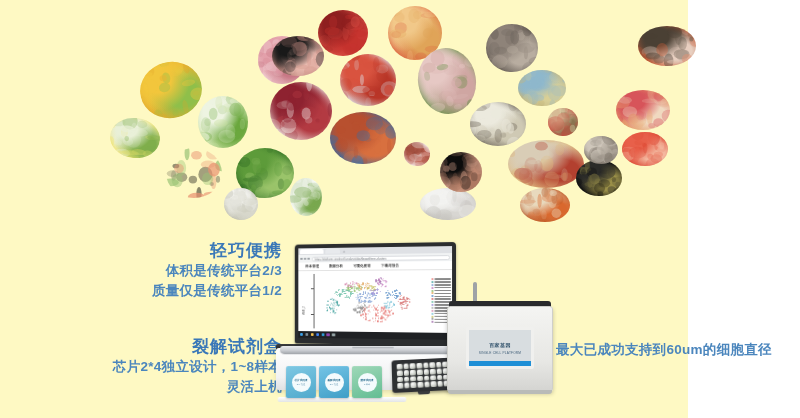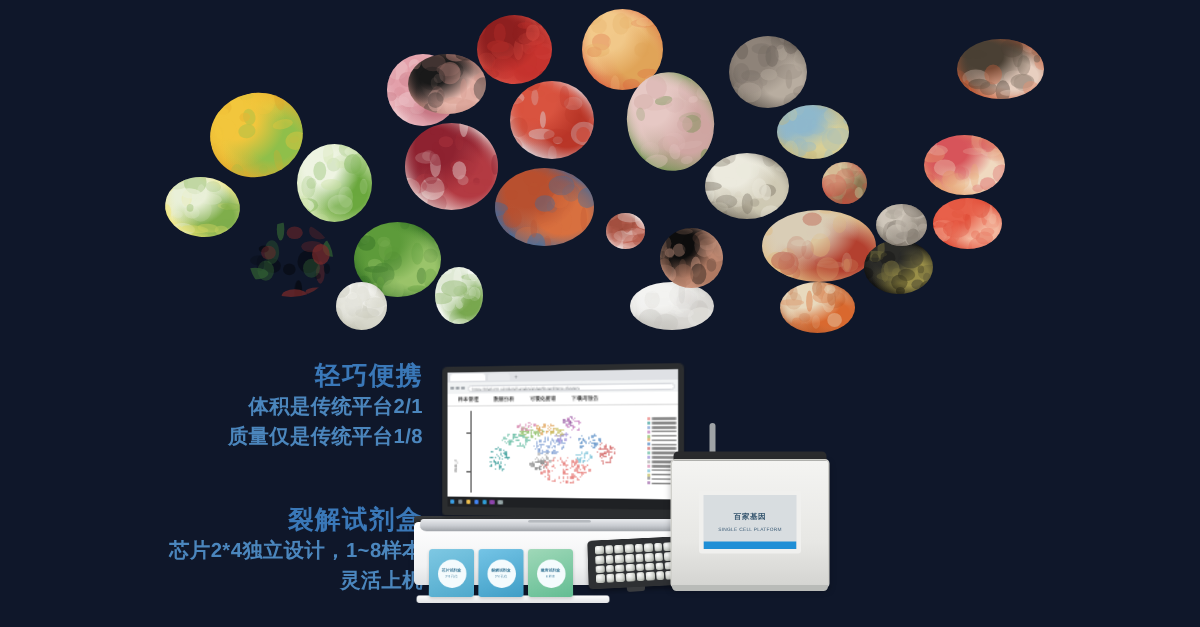--- a/index.html
+++ b/index.html
@@ -2,21 +2,21 @@
 <html><head>
 <meta charset="utf-8">
 <style>
   * { box-sizing: border-box; margin: 0; padding: 0; }
   html, body {
     width: 800px; height: 418px;
     background: #ffffff;
     font-family: "Liberation Sans", "DejaVu Sans", sans-serif;
     overflow: hidden;
   }
-  #stage { position: relative; width: 800px; height: 418px; background:#0f172a; }
+  #stage { position: relative; width: 688px; height: 418px; background:#fef9c3; }
 
   
   .specimen {
     position: absolute;
     border-radius: 50%;
     overflow: hidden;
     background-repeat: no-repeat;
     background-size: cover;
   }
 
@@ -1000,34 +1000,35 @@
           <ellipse cx="60.8%" cy="75.2%" rx="7.4" ry="2.7" fill="#6e665c" opacity="0.26"></ellipse>
           <ellipse cx="76.0%" cy="4.0%" rx="8.0" ry="7.8" fill="#6e665c" opacity="0.65"></ellipse>
           <ellipse cx="63.2%" cy="51.2%" rx="5.0" ry="7.9" fill="#9a9186" opacity="0.35"></ellipse>
           <ellipse cx="21.6%" cy="96.0%" rx="5.0" ry="3.2" fill="#9a9186" opacity="0.73"></ellipse>
         </svg>
       </div>
     </div>
 
   <div class="callout ta-right" style="left:20px; top:240px; width:262px;">
     <div class="head">轻巧便携</div>
-    <div class="sub">体积是传统平台2/1</div>
-    <div class="sub">质量仅是传统平台1/8</div>
+    <div class="sub">体积是传统平台2/3</div>
+    <div class="sub">质量仅是传统平台1/2</div>
   </div>
 
   <div class="callout ta-right" style="left:10px; top:336px; width:272px;">
     <div class="head">裂解试剂盒</div>
     <div class="sub">芯片2*4独立设计，1~8样本</div>
     <div class="sub">灵活上机</div>
   </div>
 
   <div class="callout ta-left" style="left:556px; top:250px; width:244px;">
   </div>
 
   <div class="callout ta-left" style="left:556px; top:340px; width:244px;">
+    <div class="sub">最大已成功支持到60um的细胞直径</div>
   </div>
 
   <div id="trayTop"></div>
   <div id="tray"></div>
 
   <div id="laptop">
     <div class="lid">
       <div class="screen">
 
         <div class="br-tabs">

